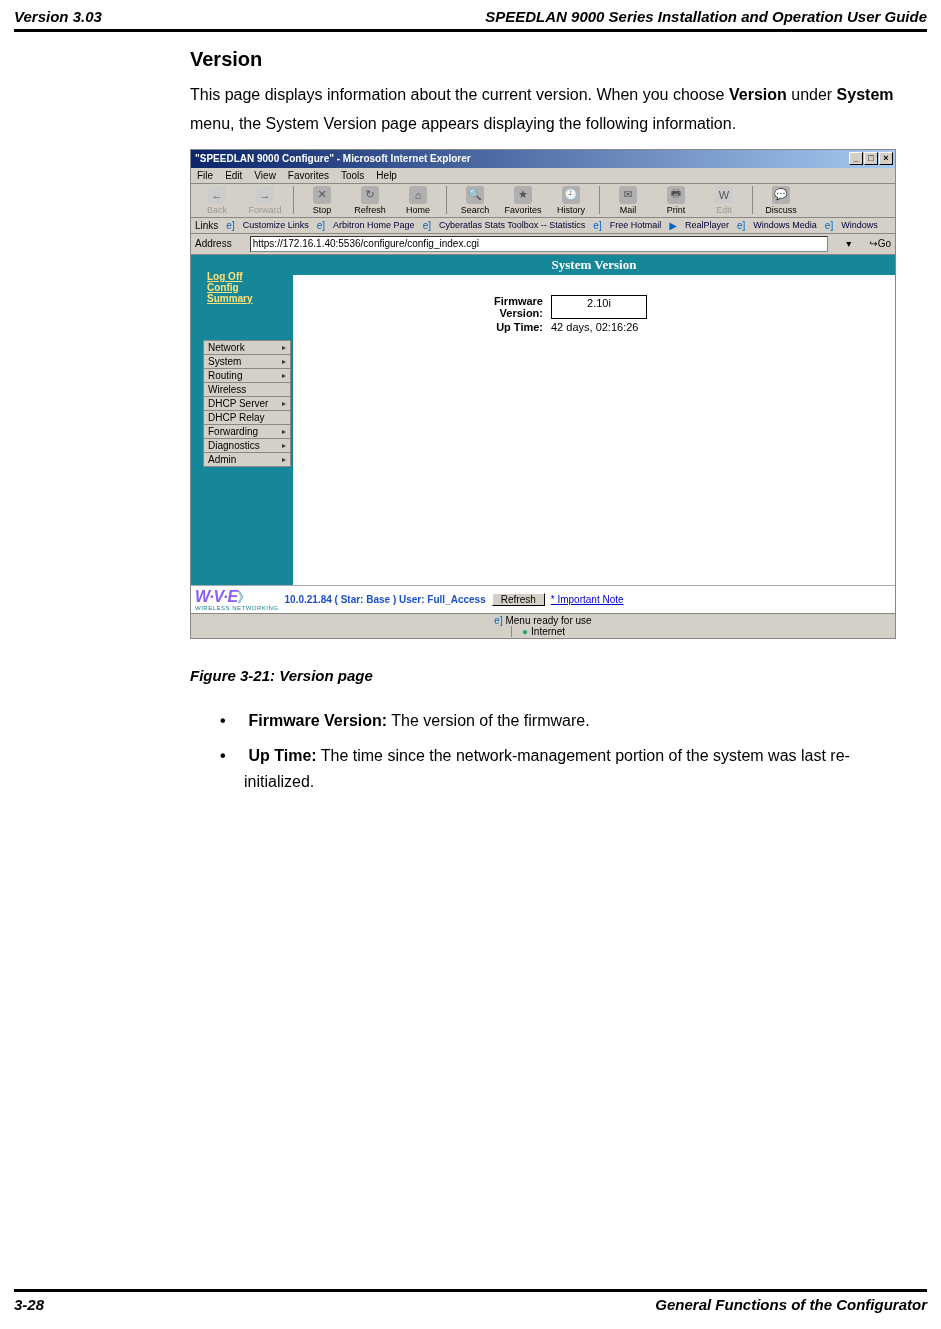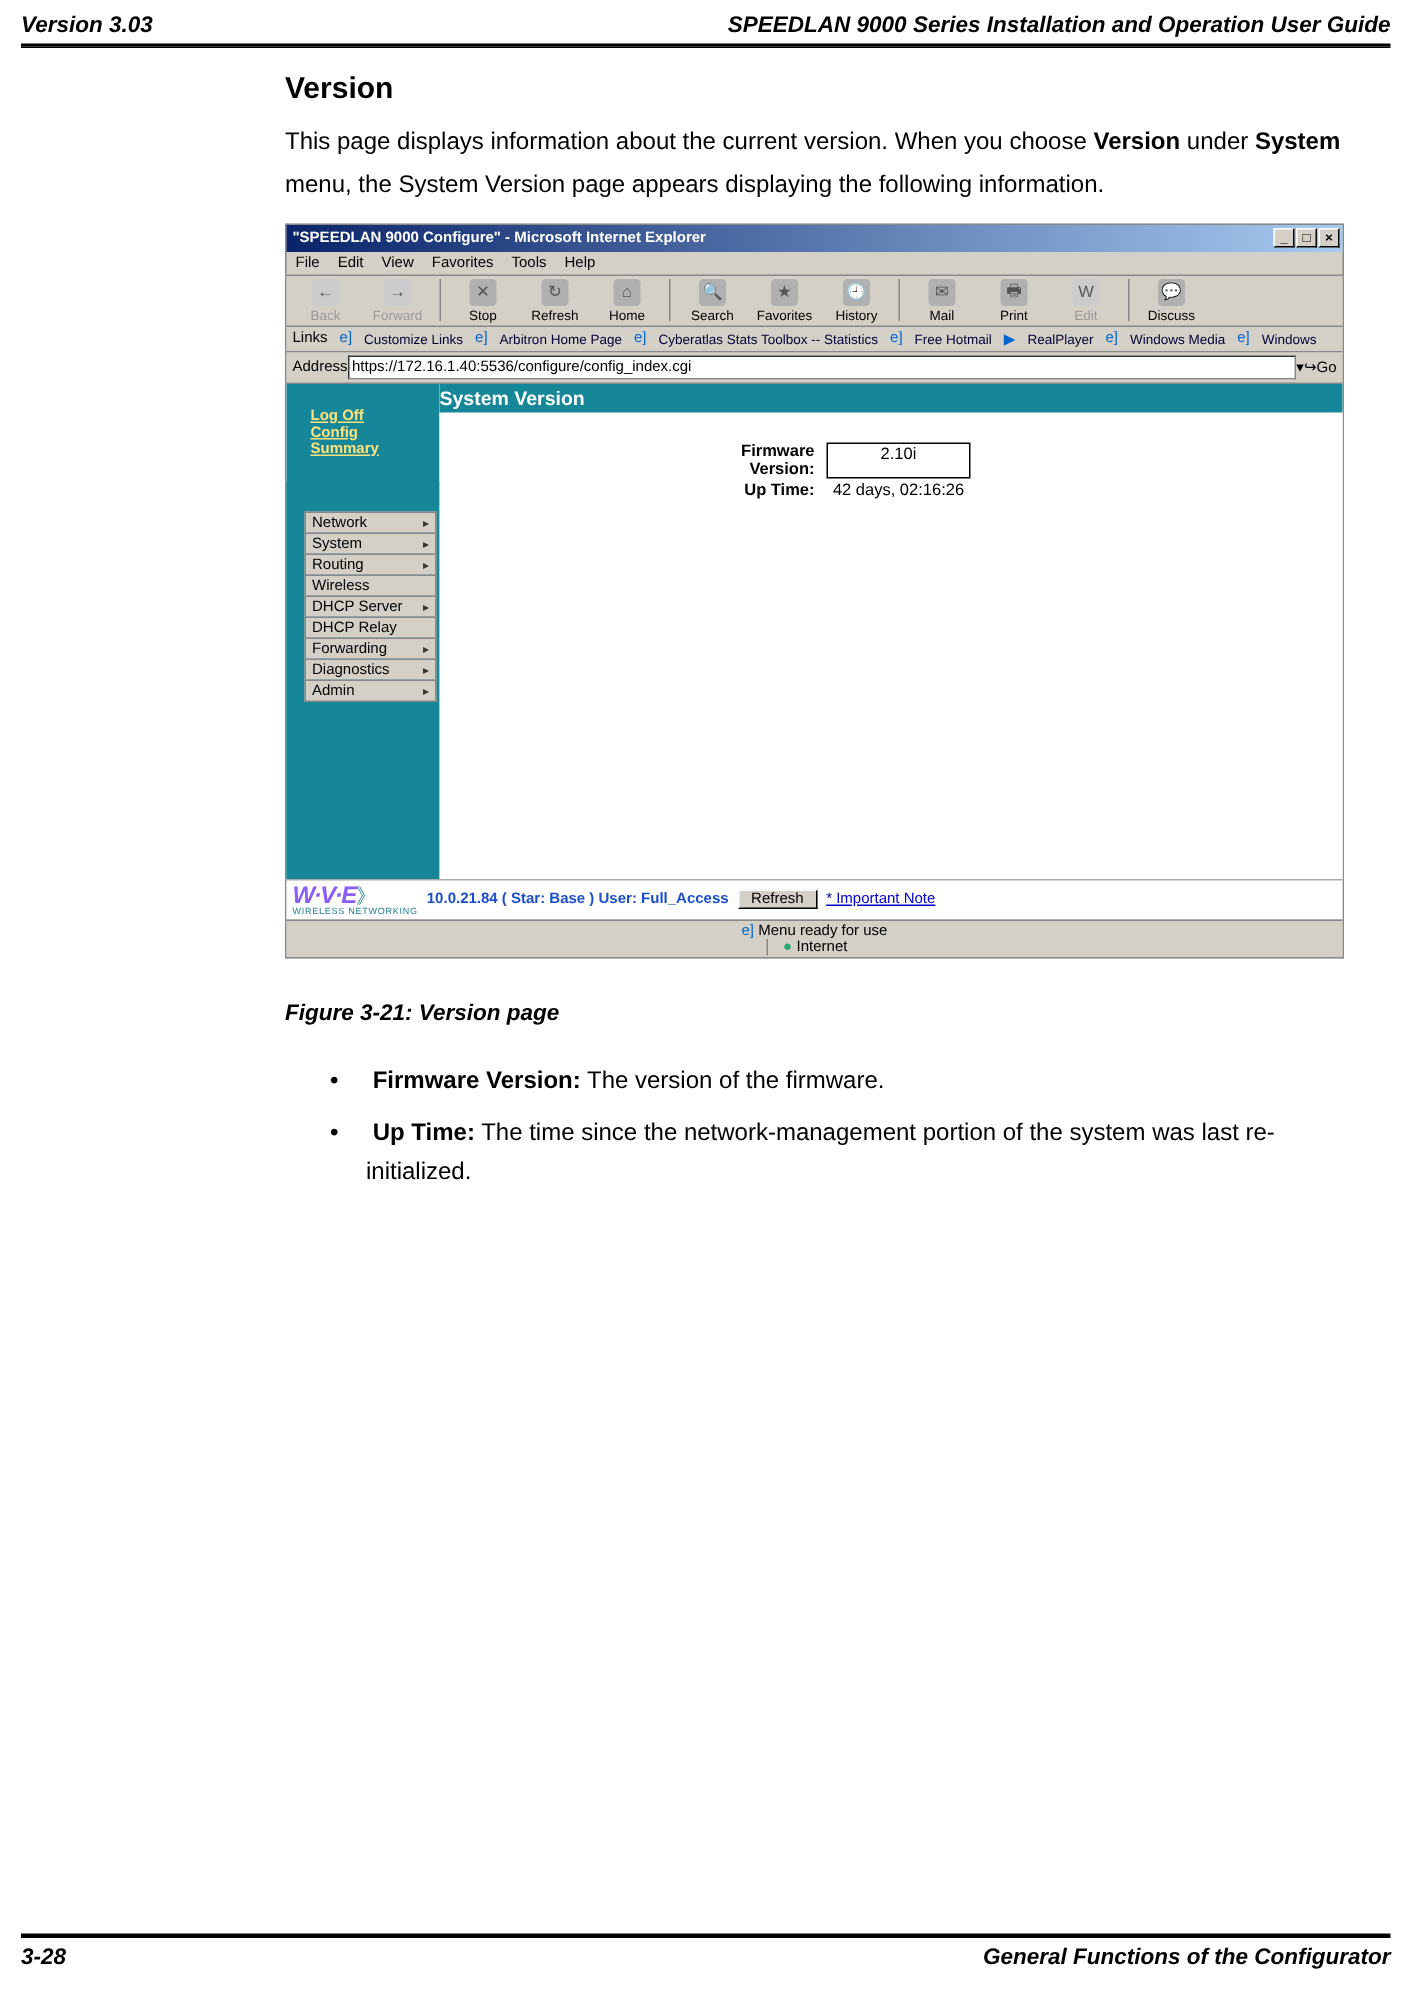--- a/index.html
+++ b/index.html
@@ -69,21 +69,21 @@
   .ss-toolbtn.disabled .ico { background: #ccc; }
   .ss-sep { width: 1px; height: 28px; background: #888; margin: 0 2px; }
   .ss-linksbar {
     display: flex; gap: 8px; align-items: center;
     padding: 2px 4px; border-bottom: 1px solid #888; background: #d4d0c8;
   }
   .ss-linksbar a { color: #003; text-decoration: none; font-size: 9px; }
   .ss-linksbar .ie { color: #06c; font-size:10px; }
   .ss-addrbar {
     display: flex; align-items: center; padding: 2px 4px;
-    border-bottom: 1px solid #888; background: #d4d0c8; gap: 0;
+    border-bottom: 1px solid #888; background: #d4d0c8; gap: 18px;
   }
   .ss-addrinput {
     flex: 1; background: #fff; border: 1px inset #888;
     font-size: 10px; padding: 1px 2px; height: 16px;
   }
   .ss-go { font-size: 10px; }
   .ss-body { display: flex; background: #fff; min-height: 330px; }
   .ss-sidebar {
     width: 102px; background: #168798; color: #fff;
     display: flex; flex-direction: column;
@@ -94,23 +94,23 @@
   .ss-menu-item {
     background: #d4d0c8; color: #000; font-size: 10px;
     border: 1px solid #888; border-bottom: none;
     padding: 1px 4px; width: 88px;
     display: flex; justify-content: space-between; align-items: center;
   }
   .ss-menu-item:last-child { border-bottom: 1px solid #888; }
   .ss-menu-item .arrow { font-size: 8px; color: #333; }
   .ss-main { flex: 1; background: #fff; }
   .ss-page-title {
-    background: #168798; color: #fff; text-align: left;
+    background: #168798; color: #fff; text-align: center;
     font-weight: bold; font-size: 13px; padding: 2px 0;
-    font-family: Liberation Sans, sans-serif;
+    font-family: Liberation Serif, serif;
   }
   .ss-info {
     margin-left: 180px; margin-top: 20px; font-family: Arial; font-size: 11px;
   }
   .ss-info-row { display: flex; gap: 8px; margin-bottom: 2px; }
   .ss-info-label { width: 70px; text-align: right; font-weight: bold; }
   .ss-info-val { width: 96px; }
   .ss-info-row.border .ss-info-val { border: 1px solid #000; padding: 1px 6px; text-align: center; }
   .ss-footer {
     background: #fff; border-top: 1px solid #aaa;
@@ -313,21 +313,21 @@
       </div>
       <div class="ss-main">
         <div class="ss-page-title">System Version</div>
         <div class="ss-info">
           <div class="ss-info-row border">
             <div class="ss-info-label">Firmware Version:</div>
             <div class="ss-info-val">2.10i</div>
           </div>
           <div class="ss-info-row">
             <div class="ss-info-label">Up Time:</div>
-            <div class="ss-info-val" style="border:none;text-align:center;">42 days, 02:16:26</div>
+            <div class="ss-info-val" style="border:none;text-align:left;">42 days, 02:16:26</div>
           </div>
         </div>
       </div>
     </div>
 
     <div class="ss-footer">
       <div>
         <span class="ss-logo">W·V·E</span><span style="font-size:14px;color:#1b7e91">》</span>
         <span class="ss-logo-sub">WIRELESS NETWORKING</span>
       </div>

